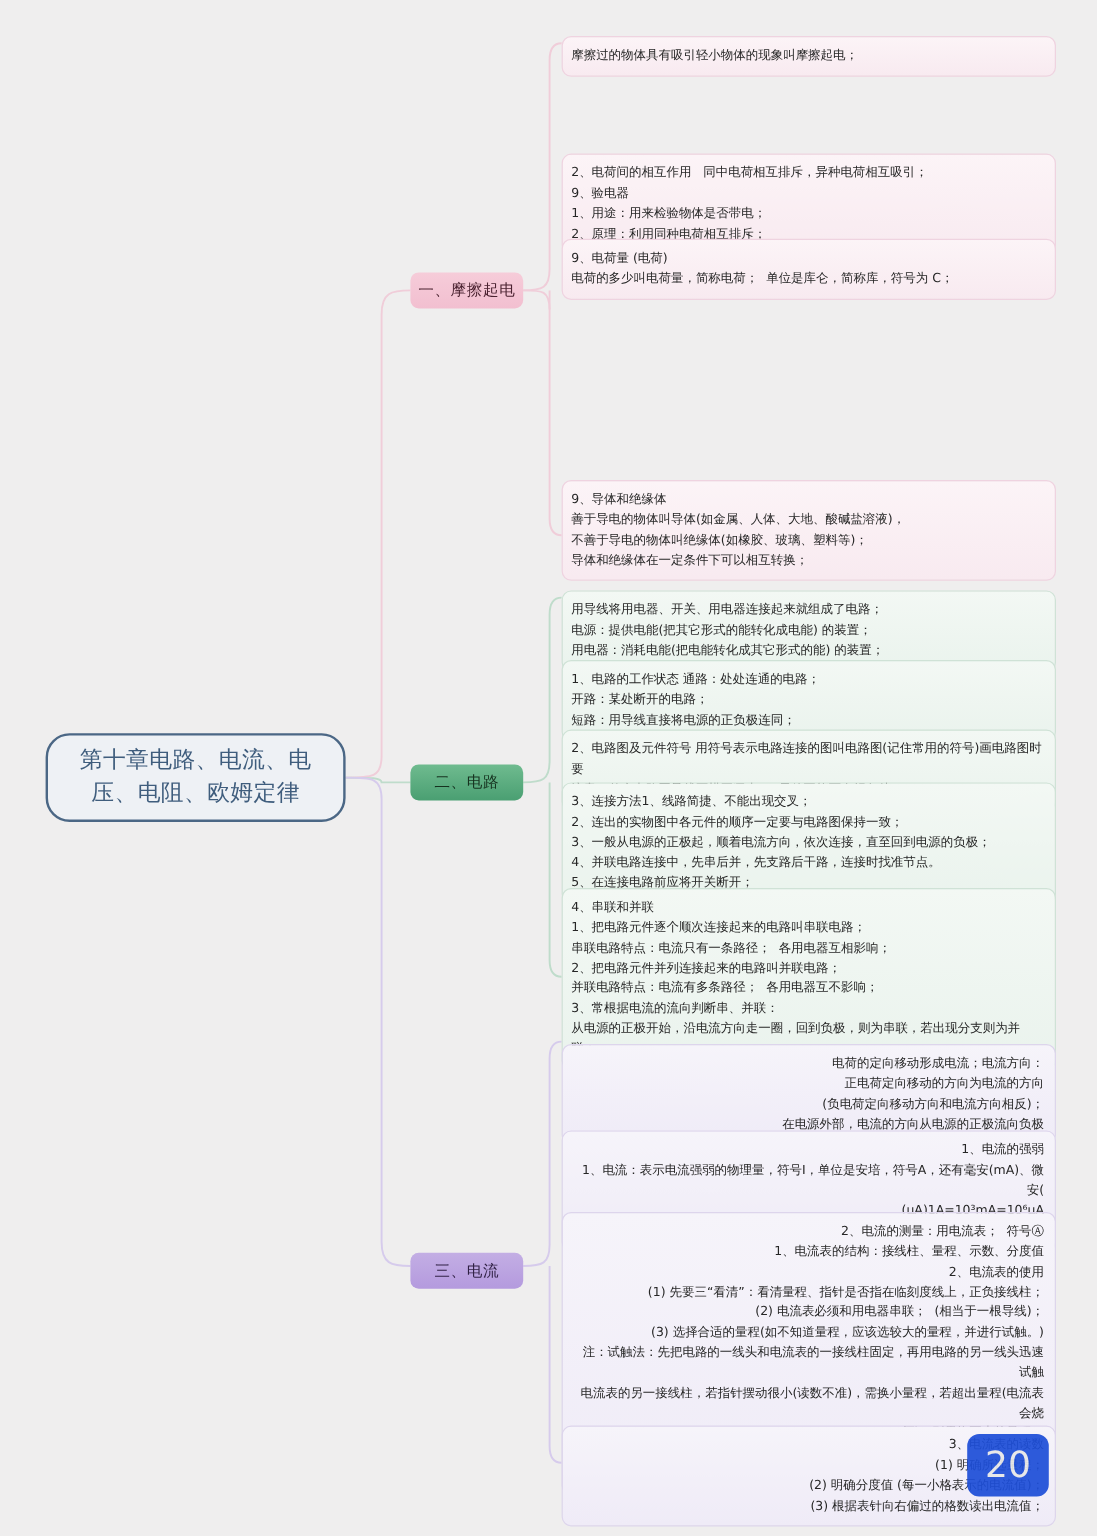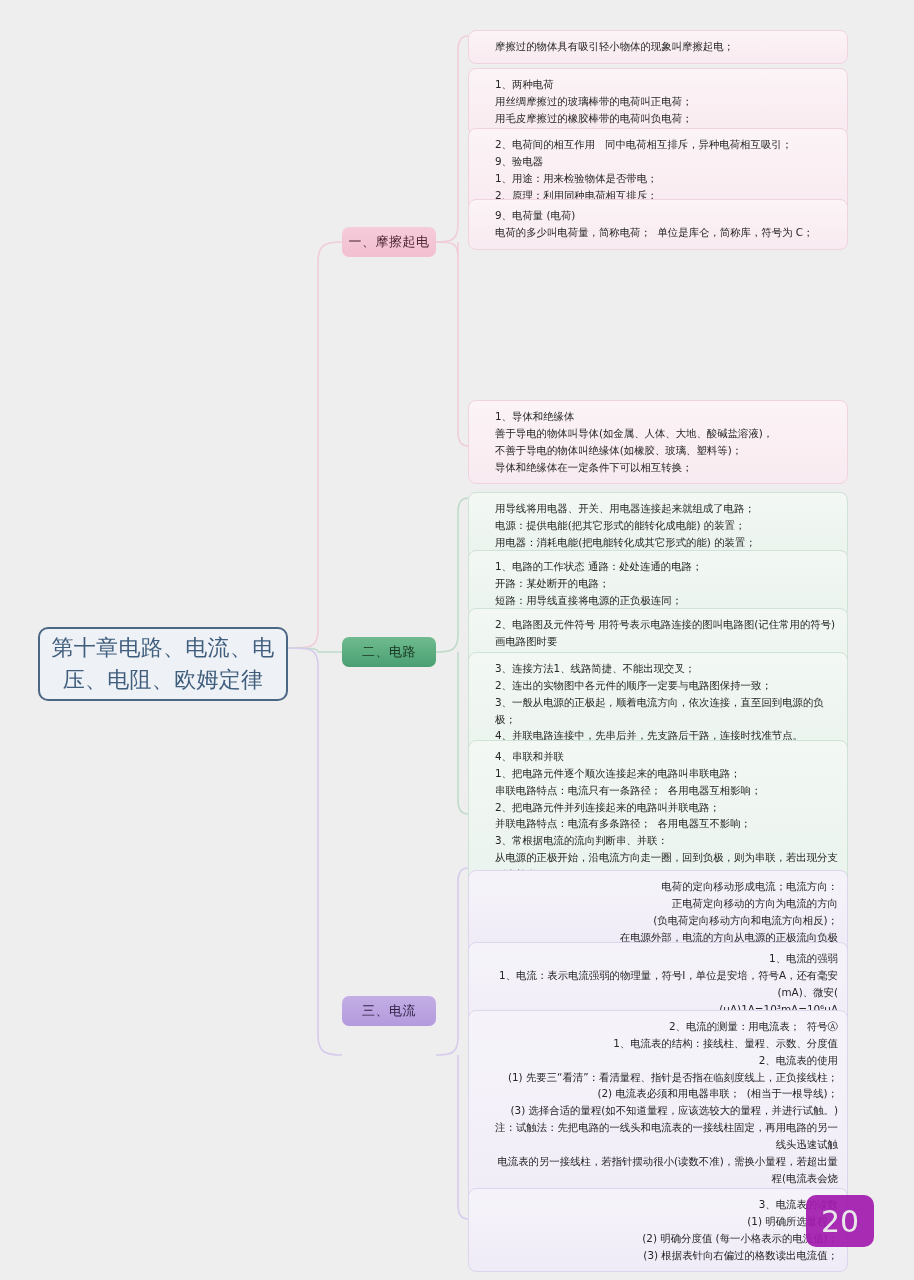--- a/index.html
+++ b/index.html
@@ -11,70 +11,69 @@
   }
   #root { position: relative; width: 914px; height: 1280px; }
 
   
   .center-node {
     position: absolute;
     left: 38px; top: 611px;
     width: 250px; height: 74px;
     background: #eef1f5;
     border: 2px solid #4b6785;
-    border-radius: 10px;
+    border-radius: 20px;
     display: flex; align-items: center; justify-content: center;
     text-align: center;
     color: #3f5d7d;
-    font-size: 22px;
+    font-size: 19px;
     line-height: 1.45;
     letter-spacing: .3px;
     padding: 0 10px;
-    margin-top: 16px;
   }
 
   
   .branch {
     position: absolute;
     width: 94px; height: 30px;
     border-radius: 7px;
     display: flex; align-items: center; justify-content: center;
     font-size: 13px;
     letter-spacing: .5px;
     color: #2f2f2f;
   }
   .branch.b1 { left: 342px; top: 227px; background: linear-gradient(180deg,#f6ccd9,#f2bfd0); color:#4a2230; }
   .branch.b2 { left: 342px; top: 637px; background: linear-gradient(180deg,#6fbb8f,#4a9f72); color:#16321f; }
-  .branch.b3 { left: 342px; top: 996px; background: linear-gradient(180deg,#c3aee4,#b49ade); color:#2e1f42; }
+  .branch.b3 { left: 342px; top: 1044px; background: linear-gradient(180deg,#c3aee4,#b49ade); color:#2e1f42; }
 
   
   svg.wires { position: absolute; left: 0; top: 0; width: 914px; height: 1280px; pointer-events: none; }
 
   
   .card {
     position: absolute;
     left: 468px;
-    width: 380px;
+    width: 412px;
     border-radius: 8px;
-    padding: 7px 9px 8px 26px;
+    padding: 7px 9px 8px 7px;
     font-size: 10.4px;
     line-height: 1.62;
     color: #262626;
   }
   .card p { white-space: pre-wrap; }
   .card.pink   { background: linear-gradient(180deg,#fcf4f7,#f8eaf0); border: 1px solid #efd3e0; }
   .card.green  { background: linear-gradient(180deg,#f3f8f4,#eaf3ed); border: 1px solid #cfe2d6; }
   .card.purple { background: linear-gradient(180deg,#f6f4fa,#efebf7); border: 1px solid #ddd5ec; text-align: right; }
 
   
   .watermark {
     position: absolute;
     left: 806px; top: 1195px;
     width: 68px; height: 52px;
-    background: #a21caf;
+    background: #1d4ed8;
     border-radius: 10px;
     color: #e8e8e8;
     font-size: 30px;
     display: flex; align-items: center; justify-content: center;
     opacity: .92;
   }
 </style>
 </head>
 <body>
 
@@ -99,37 +98,32 @@
 
   <div class="center-node">第十章电路、电流、电压、电阻、欧姆定律</div>
 
   <div class="branch b1">一、摩擦起电</div>
   <div class="branch b2">二、电路</div>
   <div class="branch b3">三、电流</div>
 
   <div class="card pink" style="top:30px">
       <p>摩擦过的物体具有吸引轻小物体的现象叫摩擦起电；</p>
     </div>
-  <div class="card pink" style="top:68px">
-      <p>1、两种电荷
-用丝绸摩擦过的玻璃棒带的电荷叫正电荷；
-用毛皮摩擦过的橡胶棒带的电荷叫负电荷；</p>
-    </div>
   <div class="card pink" style="top:128px">
       <p>2、电荷间的相互作用   同中电荷相互排斥，异种电荷相互吸引；
 9、验电器
 1、用途：用来检验物体是否带电；
 2、原理：利用同种电荷相互排斥；</p>
     </div>
   <div class="card pink" style="top:199px">
       <p>9、电荷量 (电荷)
 电荷的多少叫电荷量，简称电荷；  单位是库仑，简称库，符号为 C；</p>
     </div>
   <div class="card pink" style="top:400px">
-      <p>1、导体和绝缘体
+      <p>9、导体和绝缘体
 善于导电的物体叫导体(如金属、人体、大地、酸碱盐溶液)，
 不善于导电的物体叫绝缘体(如橡胶、玻璃、塑料等)；
 导体和绝缘体在一定条件下可以相互转换；</p>
     </div>
 
   <div class="card green" style="top:492px">
       <p>用导线将用电器、开关、用电器连接起来就组成了电路；
 电源：提供电能(把其它形式的能转化成电能) 的装置；
 用电器：消耗电能(把电能转化成其它形式的能) 的装置；</p>
     </div>

